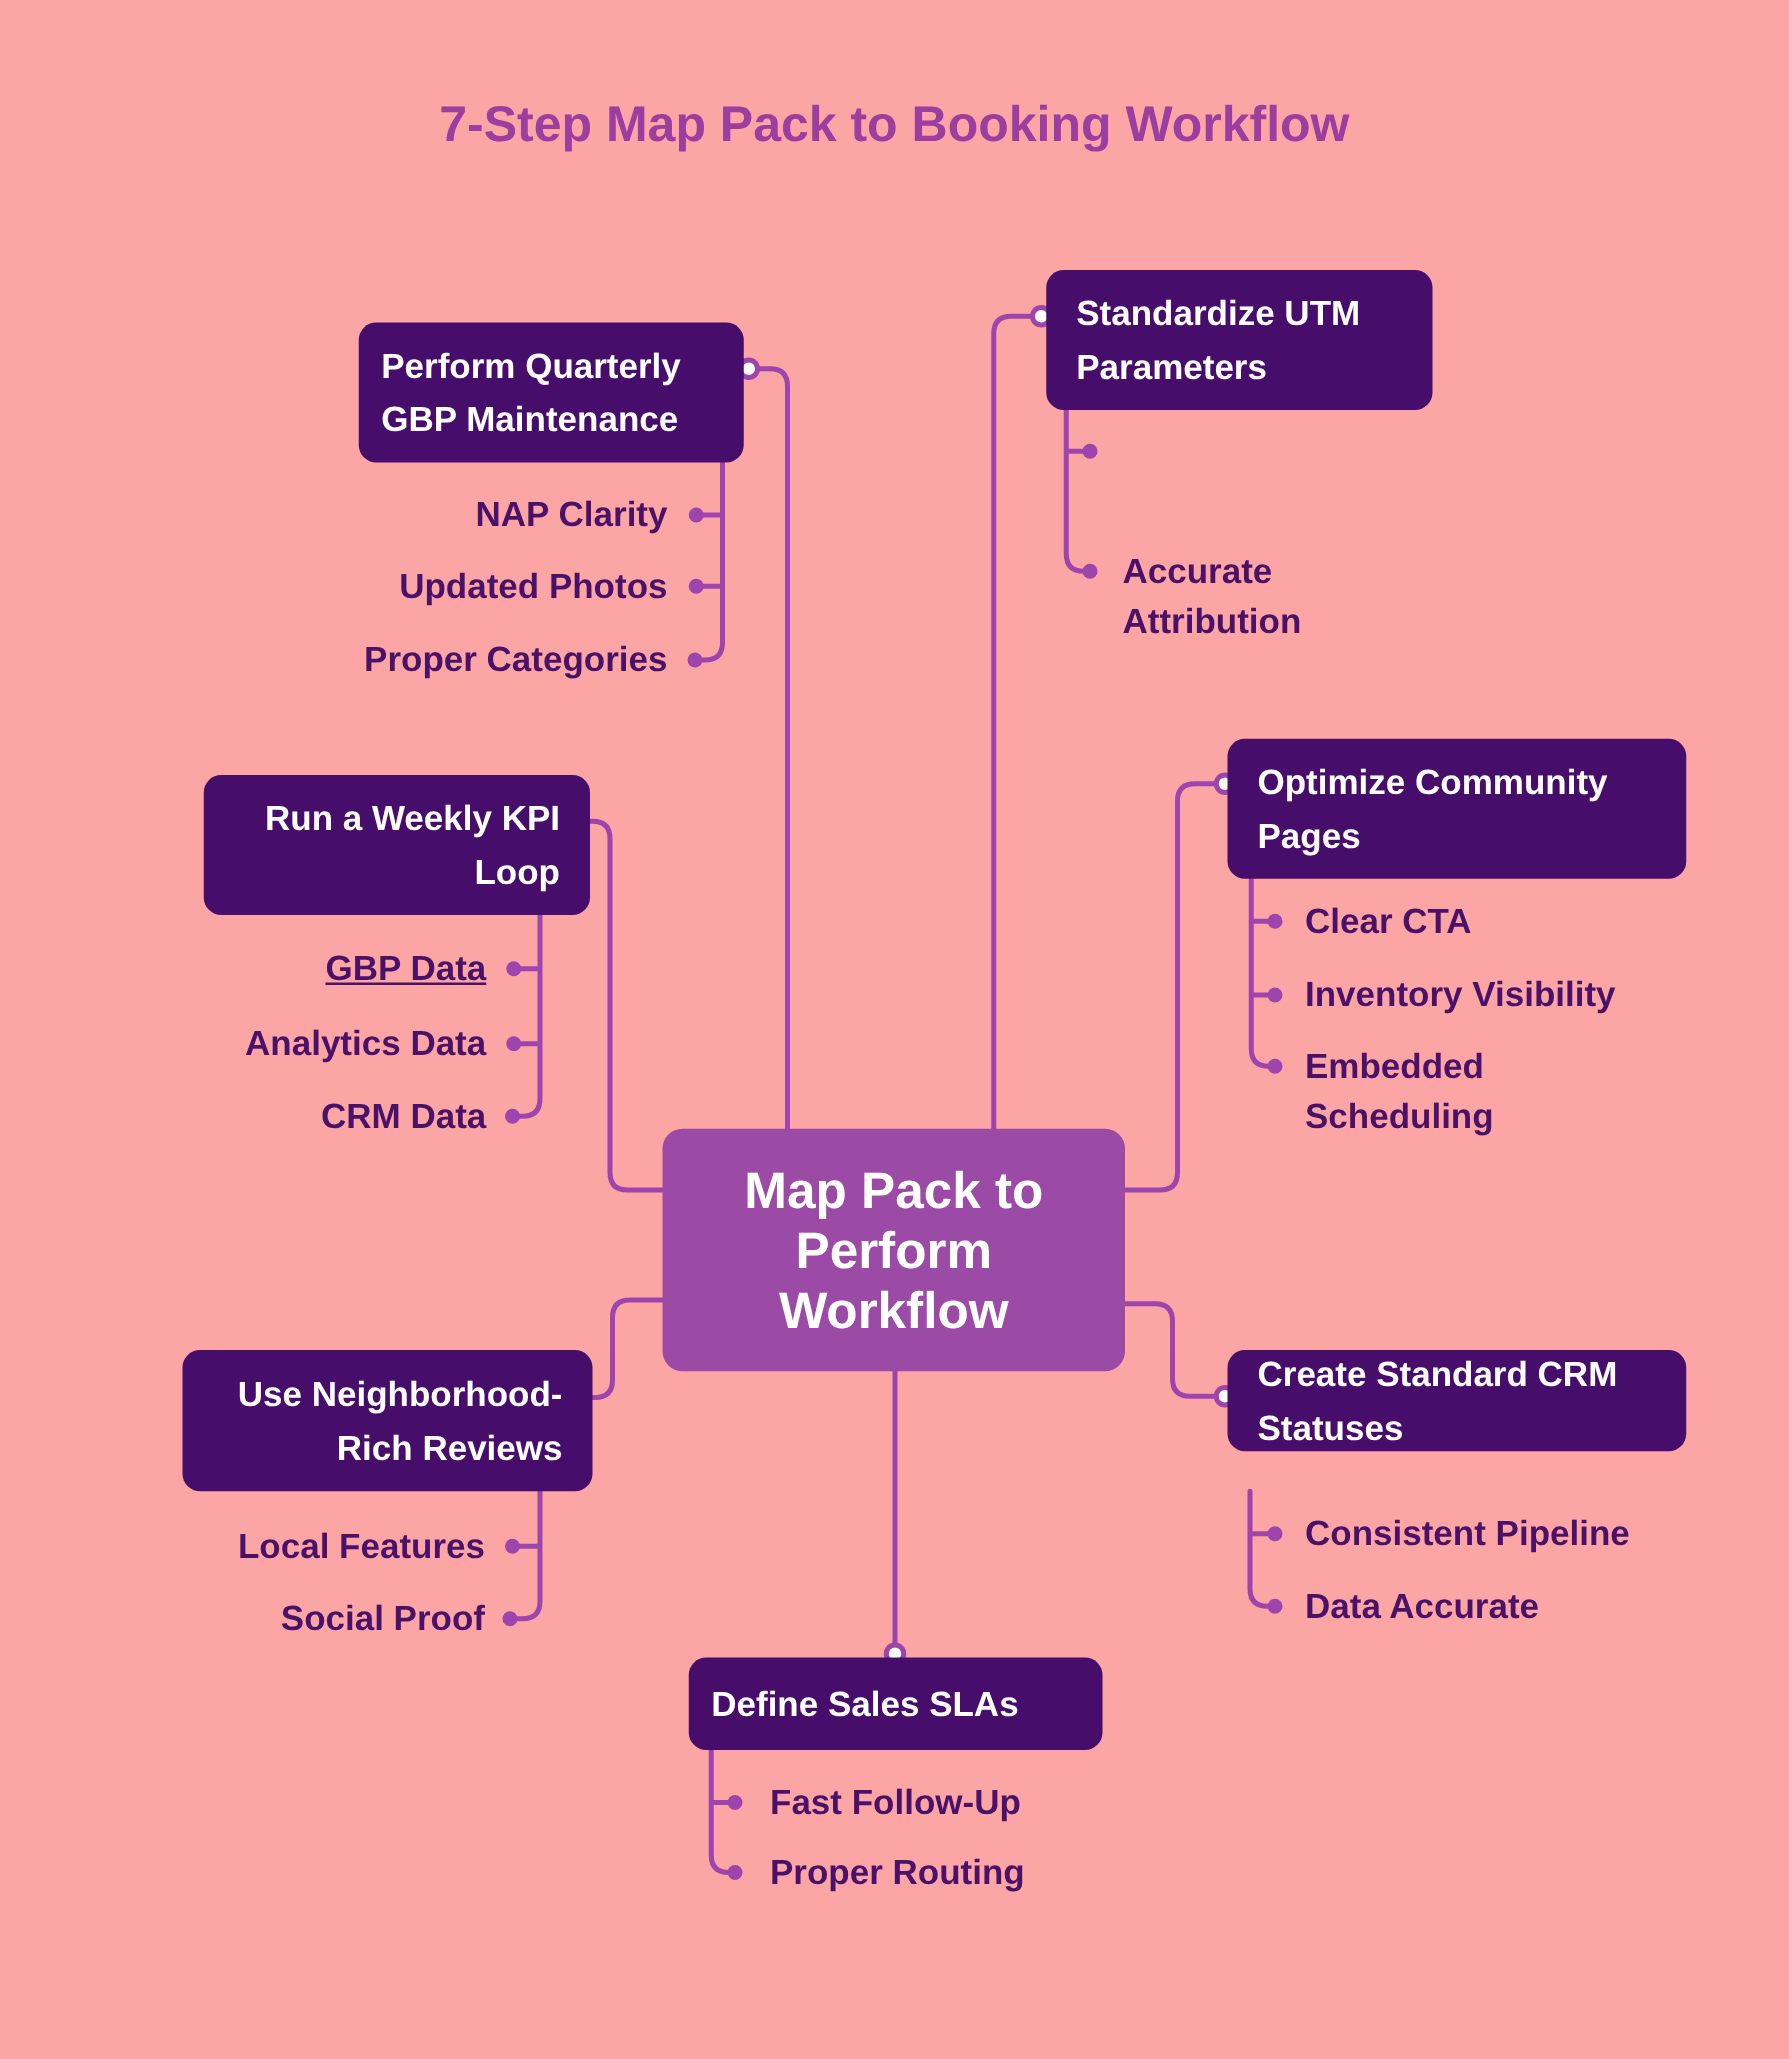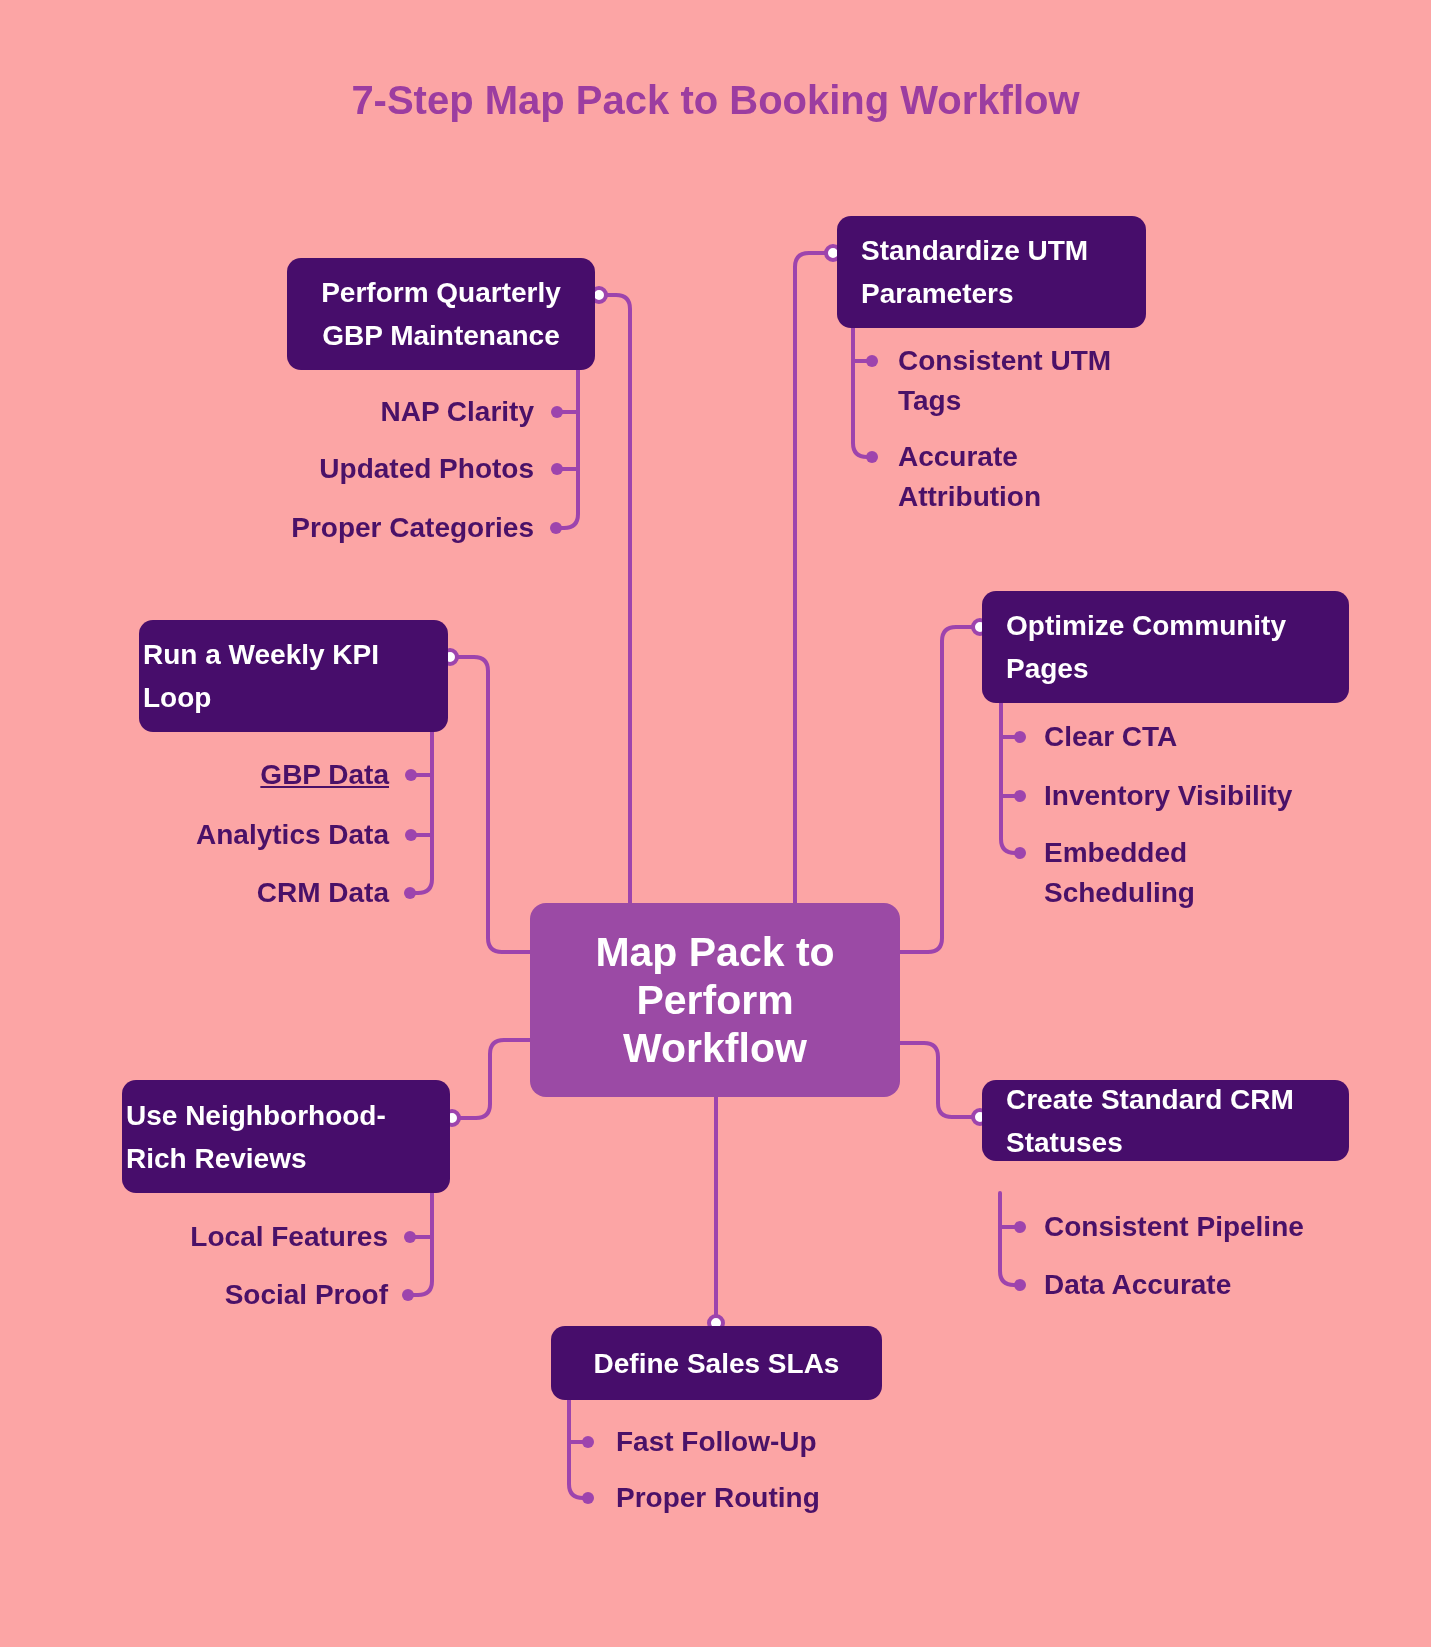--- a/index.html
+++ b/index.html
@@ -22,23 +22,23 @@
   .node{
     position:absolute;
     background:#470d6b;
     color:#ffffff;
     border-radius:14px;
     font-size:28px;font-weight:700;line-height:43px;
     display:flex;flex-direction:column;justify-content:center;
     box-sizing:border-box;
     white-space:pre-line;
   }
-  .node.align-center{text-align:center;padding:8px 18px;}
+  .node.align-center{text-align:left;padding:8px 18px;}
   .node.align-left{text-align:left;padding:8px 36px 8px 24px;}
-  .node.align-right{text-align:left;padding:8px 24px 8px 4px;}
+  .node.align-right{text-align:right;padding:8px 24px 8px 4px;margin-left:24px;}
   .central{
     position:absolute;
     left:530px;top:903px;width:370px;height:194px;
     background:#9b4aa5;
     color:#ffffff;border-radius:16px;
     font-size:41px;font-weight:700;line-height:48px;
     display:flex;align-items:center;justify-content:center;
     text-align:center;white-space:pre-line;
     box-sizing:border-box;padding:10px;
   }
@@ -114,22 +114,20 @@
 Workflow</div>
 
   <div class="node align-center" style="left:287px;top:258px;width:308px;height:112px;">Perform Quarterly
 GBP Maintenance</div>
   <div class="sub-item align-right" style="right:897px;top:392px;">NAP Clarity</div>
   <div class="sub-item align-right" style="right:897px;top:449px;">Updated Photos</div>
   <div class="sub-item align-right" style="right:897px;top:508px;">Proper Categories</div>
 
   <div class="node align-left" style="left:837px;top:216px;width:309px;height:112px;">Standardize UTM
 Parameters</div>
-  <div class="sub-item align-left" style="left:898px;top:341px;">Consistent UTM
-Tags</div>
   <div class="sub-item align-left" style="left:898px;top:437px;">Accurate
 Attribution</div>
 
   <div class="node align-right" style="left:139px;top:620px;width:309px;height:112px;">Run a Weekly KPI
 Loop</div>
   <div class="sub-item align-right" style="right:1042px;top:755px;text-decoration:underline;">GBP Data</div>
   <div class="sub-item align-right" style="right:1042px;top:815px;">Analytics Data</div>
   <div class="sub-item align-right" style="right:1042px;top:873px;">CRM Data</div>
 
   <div class="node align-left" style="left:982px;top:591px;width:367px;height:112px;">Optimize Community

